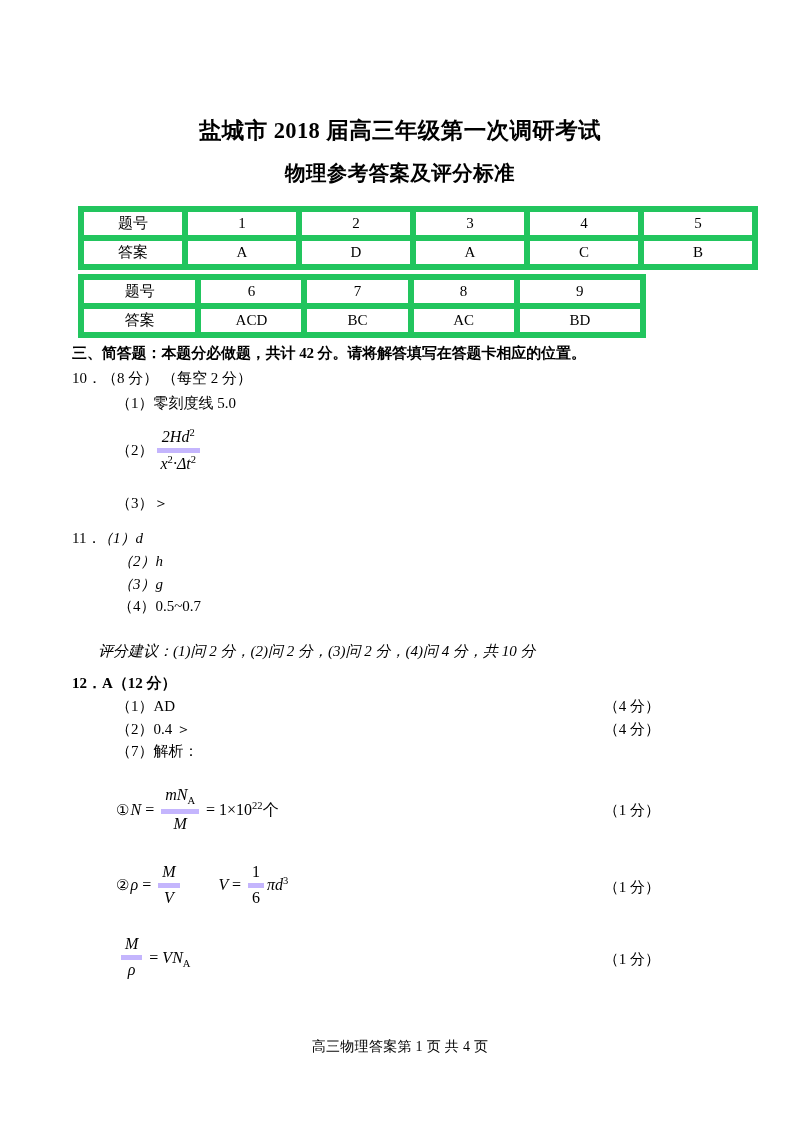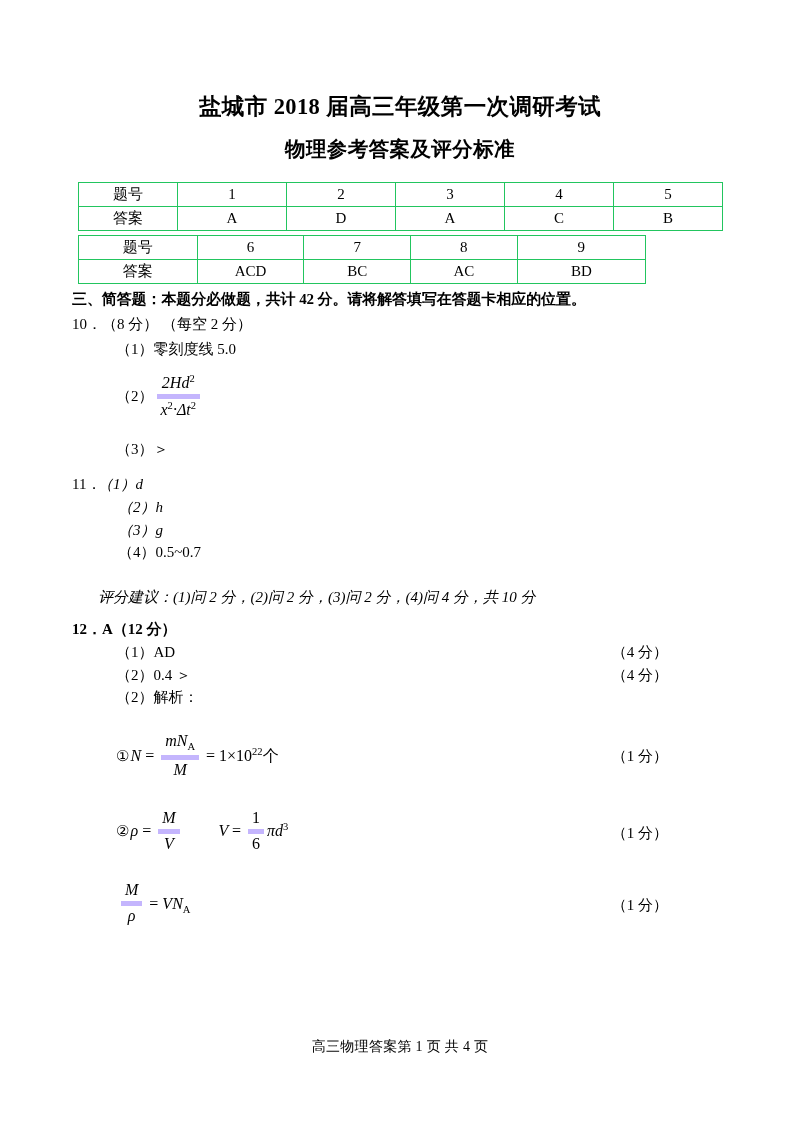--- a/index.html
+++ b/index.html
@@ -24,21 +24,21 @@
     padding: 0;
   }
 
   
   .title-main {
     text-align: center;
     font-size: 22.5px;
     font-weight: bold;
     letter-spacing: 0.4px;
     margin: 0;
-    padding-top: 93px;
+    padding-top: 117px;
     line-height: 1.25;
   }
   .title-sub {
     text-align: center;
     font-size: 20.5px;
     font-weight: bold;
     letter-spacing: 0.4px;
     margin: 0;
     padding-top: 16px;
     line-height: 1.25;
@@ -69,21 +69,21 @@
   }
 
   
   table.ansTable {
     border-collapse: collapse;
     table-layout: fixed;
     margin: 0 0 4px 6px;
     font-size: 15px;
   }
   table.ansTable td {
-    border: 1px solid #22c55e;
+    border: 6px solid #22c55e;
     text-align: center;
     height: 23px;
     line-height: 23px;
     padding: 0;
     font-size: 15px;
   }
   table.ansTable td.lbl { width: 98px; }
   #table-single { width: 641px; }
   #table-single td.dat { width: 108px; }
   #table-multi { width: 568px; }
@@ -102,21 +102,21 @@
   .ln.sp-top { margin-top: 2px; }
   .ind0 { padding-left: 0; }
   .ind1 { padding-left: 26px; }
   .ind2 { padding-left: 44px; }
   .ind3 { padding-left: 46px; }
 
   .num-lead { display: inline-block; }
 
   .score {
     position: absolute;
-    right: 60px;
+    right: 68px;
     font-size: 15px;
   }
 
   
   .math {
     font-family: "Liberation Serif", "DejaVu Serif", serif;
     font-style: italic;
     font-size: 16px;
     white-space: nowrap;
   }
@@ -247,21 +247,21 @@
     <p class="ln ind2">
       <span>（1）AD</span>
       <span class="score">（4 分）</span>
     </p>
 
     <p class="ln ind2">
       <span>（2）0.4       ＞</span>
       <span class="score">（4 分）</span>
     </p>
 
-    <p class="ln ind2">（2）解析：</p>
+    <p class="ln ind2">（7）解析：</p>
 
     <p class="ln ind2 mathline" style="margin-top:24px;">
       <span class="circ">①</span><span class="math"><span class="vi">N</span> <span class="up">=</span> <span class="frac"><span class="num"><span class="vi">mN</span><sub>A</sub></span><span class="den"><span class="vi">M</span></span></span> <span class="up">=</span> <span class="up">1×10</span><sup>22</sup><span class="up">个</span></span>
       <span class="score" style="top:12px;">（1 分）</span>
     </p>
 
     <p class="ln ind2 mathline" style="margin-top:29px;">
       <span class="circ">②</span><span class="math"><span class="vi">ρ</span> <span class="up">=</span> <span class="frac"><span class="num"><span class="vi">M</span></span><span class="den"><span class="vi">V</span></span></span><span class="gap-eq"></span><span class="vi">V</span> <span class="up">=</span> <span class="frac"><span class="num up">1</span><span class="den up">6</span></span><span class="vi">πd</span><sup>3</sup></span>
       <span class="score" style="top:12px;">（1 分）</span>
     </p>

